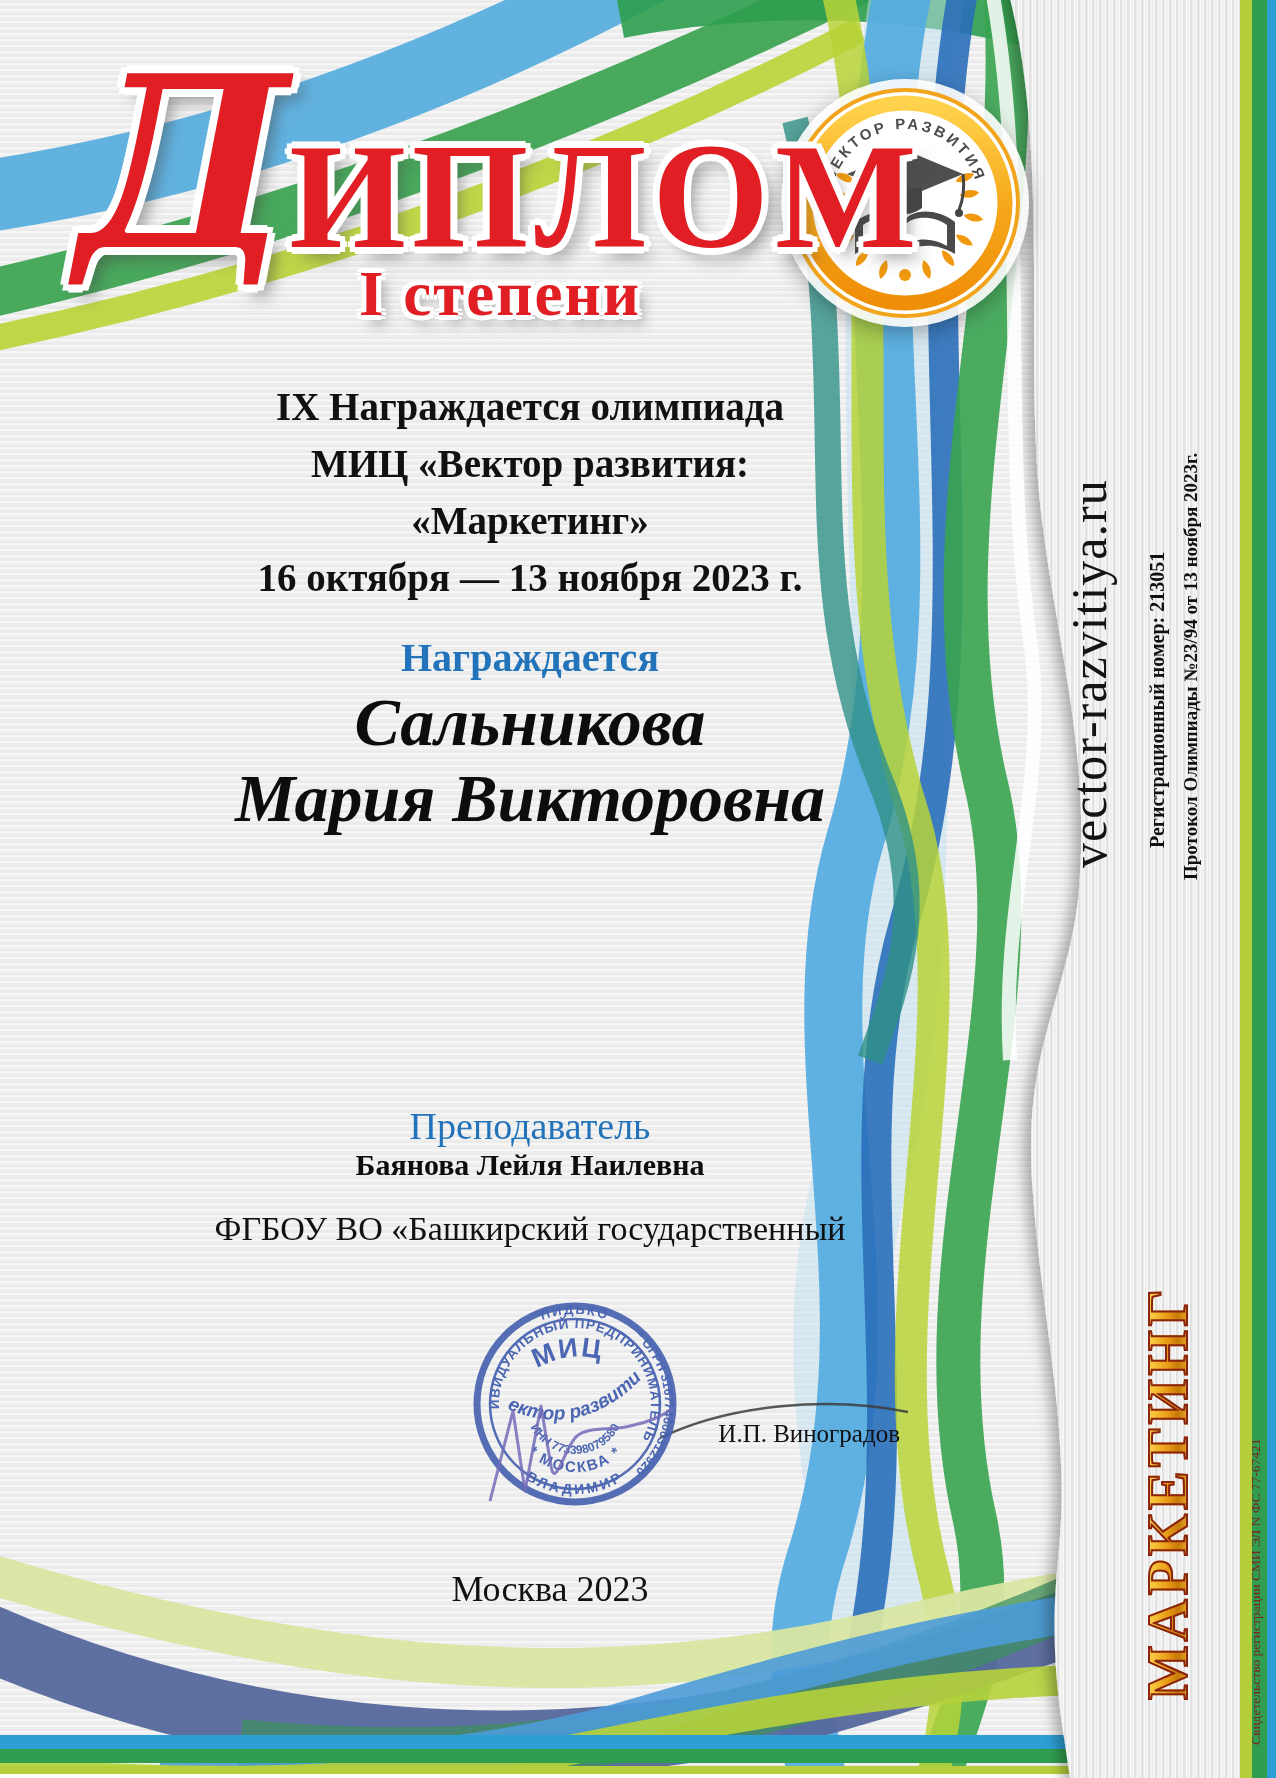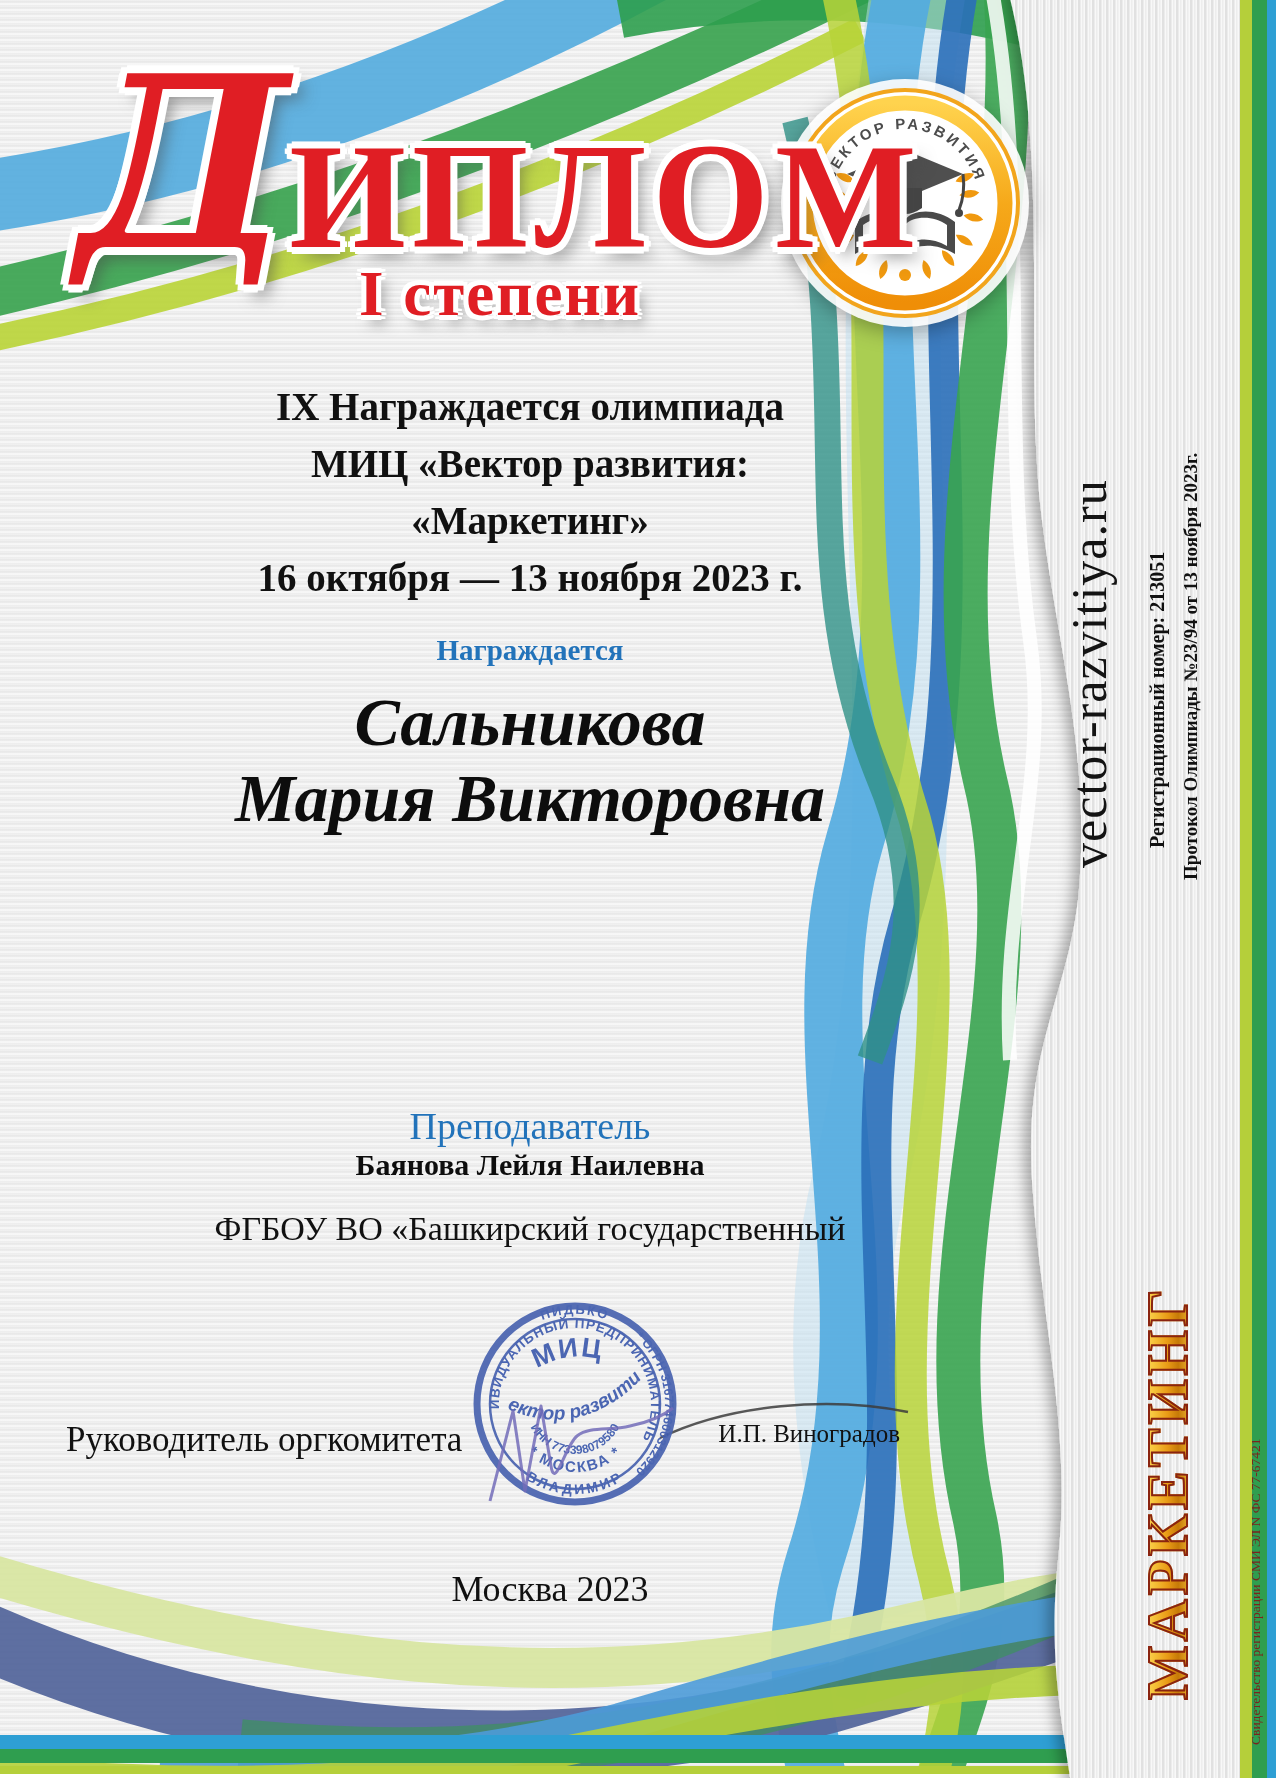--- a/index.html
+++ b/index.html
@@ -13,21 +13,21 @@
   .abs{position:absolute;}
   .center{text-align:center;}
   .cert-title{top:34px;left:0;width:1000px;white-space:nowrap;color:#e01e24;line-height:260px;}
   .t-init{font-family:"DejaVu Serif",serif;font-style:italic;font-weight:900;font-size:238px;
     text-shadow:-6px -6px 0 #fff,6px -6px 0 #fff,-6px 6px 0 #fff,6px 6px 0 #fff,-8px 0 0 #fff,8px 0 0 #fff,0 -8px 0 #fff,0 8px 0 #fff,10px 12px 16px rgba(70,70,70,.55);}
   .t-rest{font-weight:700;font-size:150px;letter-spacing:6px;
     text-shadow:-5px -5px 0 #fff,5px -5px 0 #fff,-5px 5px 0 #fff,5px 5px 0 #fff,-7px 0 0 #fff,7px 0 0 #fff,0 -7px 0 #fff,0 7px 0 #fff,9px 11px 15px rgba(70,70,70,.5);margin-top:16px;}
   .degree{top:258px;left:0;width:1000px;color:#e01e24;font-weight:700;font-size:63px;letter-spacing:2px;
     text-shadow:-4px -4px 0 #fff,4px -4px 0 #fff,-4px 4px 0 #fff,4px 4px 0 #fff,-5px 0 0 #fff,5px 0 0 #fff,0 -5px 0 #fff,0 5px 0 #fff,7px 9px 13px rgba(70,70,70,.5);}
   .olympiad{top:378px;left:20px;width:1020px;color:#111;font-weight:700;font-size:39px;line-height:57px;}
-  .award-label{top:634px;left:20px;width:1020px;color:#2273ba;font-weight:700;font-size:29px;}
+  .award-label{top:634px;left:20px;width:1020px;color:#2273ba;font-weight:700;font-size:40px;}
   .recipient{top:684px;left:20px;width:1020px;color:#0d0d0d;font-weight:700;font-style:italic;font-size:68px;line-height:76px;}
   .teacher-label{top:1104px;left:20px;width:1020px;color:#2273ba;font-size:38px;}
   .teacher-name{top:1148px;left:20px;width:1020px;color:#0d0d0d;font-weight:700;font-size:30px;}
   .institution{top:1202px;left:20px;width:1020px;color:#111;font-size:34px;line-height:54px;}
   .sig-role{top:1420px;left:66px;color:#111;font-size:35px;}
   .sig-name{top:1420px;left:630px;width:270px;text-align:right;color:#111;font-size:25px;}
   .footer-city{top:1568px;left:60px;width:980px;color:#111;font-size:36px;}
   
   .vtext{position:absolute;transform-origin:left top;transform:rotate(-90deg);white-space:nowrap;}
   .site{left:1060px;top:868px;font-size:50px;color:#141414;letter-spacing:1px;}
@@ -166,21 +166,20 @@
     <div>Мария Викторовна</div>
   </div>
 
   <div class="abs center teacher-label">Преподаватель</div>
   <div class="abs center teacher-name">Баянова Лейля Наилевна</div>
 
   <div class="abs center institution">
     <div>ФГБОУ ВО «Башкирский государственный</div>
   </div>
 
-  <div class="abs sig-role">Руководитель оргкомитета</div>
   <div class="abs sig-name">И.П. Виноградов</div>
   <div class="abs center footer-city">Москва 2023</div>
 
   <svg class="abs stamp-wrap" viewBox="0 0 320 330">
     <defs>
       <path id="stA" d="M 70 158 a 90 90 0 1 1 180 0 a 90 90 0 1 1 -180 0" fill="none"></path>
       <path id="stB" d="M 84 158 a 76 76 0 1 1 152 0 a 76 76 0 1 1 -152 0" fill="none"></path>
       <path id="stC" d="M 70 158 a 90 90 0 1 0 180 0 a 90 90 0 1 0 -180 0" fill="none"></path>
       <path id="stD" d="M 92 158 a 68 68 0 1 0 136 0 a 68 68 0 1 0 -136 0" fill="none"></path>
       <path id="stE" d="M 110 158 a 50 50 0 1 0 100 0 a 50 50 0 1 0 -100 0" fill="none"></path>

